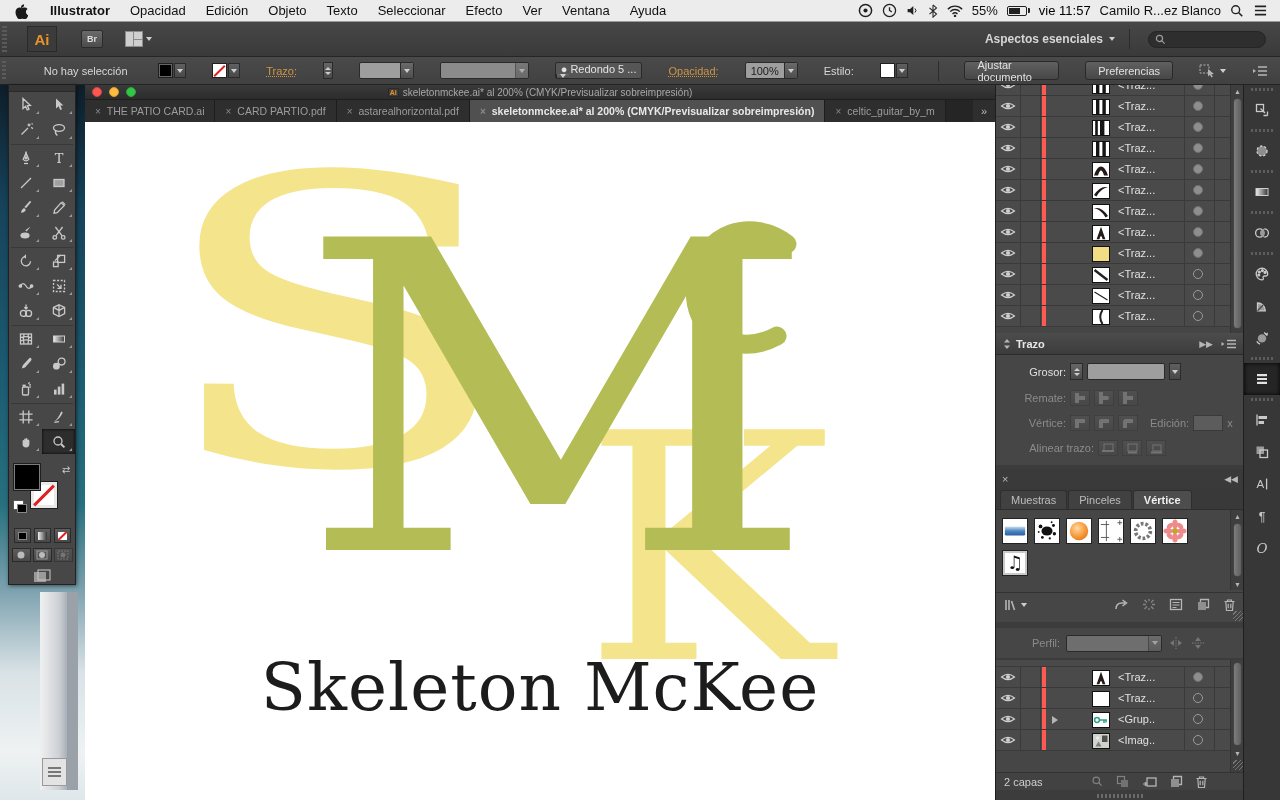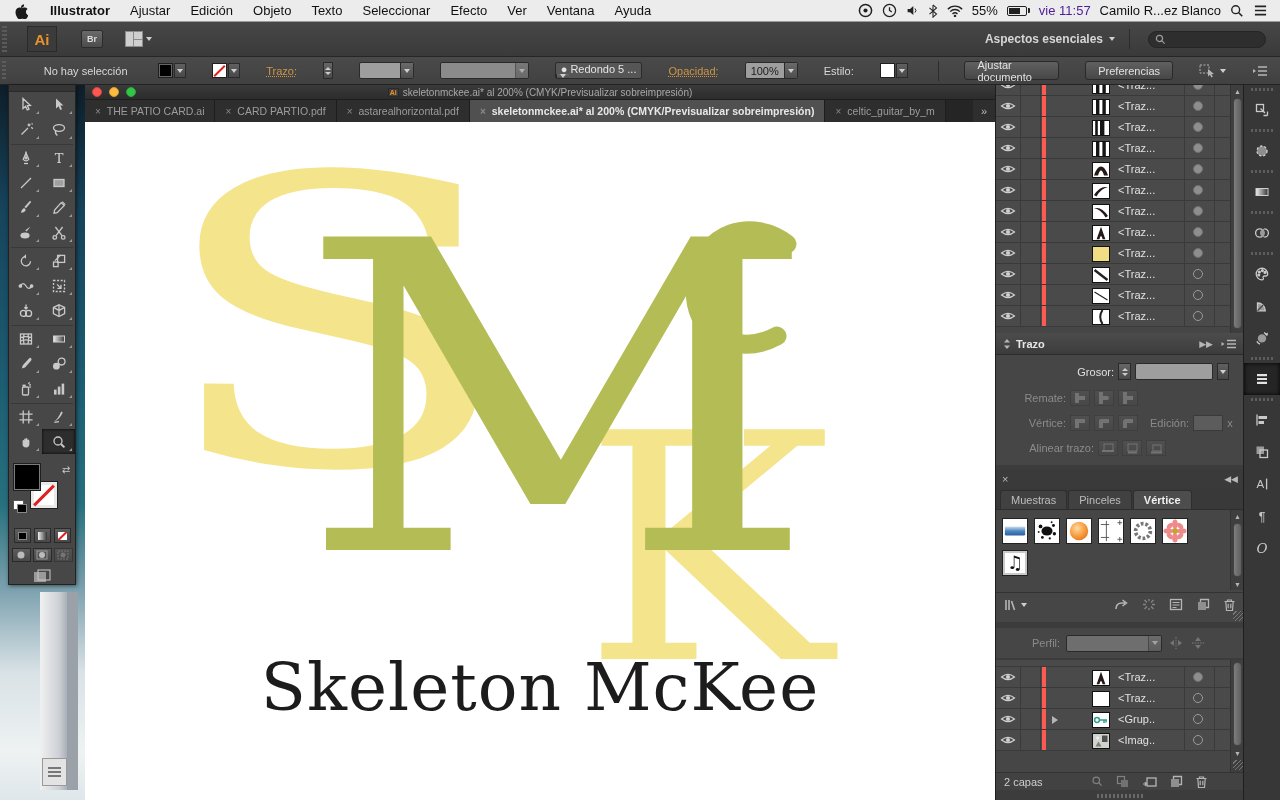--- a/index.html
+++ b/index.html
@@ -205,21 +205,21 @@
       </div>
   </div>
 
   <header class="menubar">
     <span class="apple">
       <svg width="14" height="16" viewBox="0 0 14 16">
           <path fill="#1a1a1a" d="M9.3 4.1c.9-1.1.8-2.6.7-2.9-.9.1-1.9.6-2.4 1.4-.5.7-.7 1.6-.5 2.3.9.1 1.7-.3 2.2-.8zm2.6 4.9c0-1.9 1.6-2.8 1.7-2.9-.9-1.3-2.3-1.5-2.8-1.5-1.2-.1-2.3.7-2.9.7-.6 0-1.5-.7-2.5-.7-1.3 0-2.5.8-3.2 2-1.4 2.4-.4 5.9 1 7.8.7 1 1.5 2 2.5 2 1 0 1.4-.6 2.6-.6 1.2 0 1.5.6 2.6.6 1.1 0 1.8-1 2.4-1.9.8-1.1 1.1-2.1 1.1-2.2-.1 0-2.4-.9-2.5-3.3z"></path>
         </svg>
     </span>
     <span class="menu-item app">Illustrator</span>
-    <span id="menu-items"><span class="menu-item">Ajustar</span><span class="menu-item">Edición</span><span class="menu-item">Objeto</span><span class="menu-item">Texto</span><span class="menu-item">Seleccionar</span><span class="menu-item">Efecto</span><span class="menu-item">Ver</span><span class="menu-item">Ventana</span><span class="menu-item">Ayuda</span></span>
+    <span id="menu-items"><span class="menu-item">Opacidad</span><span class="menu-item">Edición</span><span class="menu-item">Objeto</span><span class="menu-item">Texto</span><span class="menu-item">Seleccionar</span><span class="menu-item">Efecto</span><span class="menu-item">Ver</span><span class="menu-item">Ventana</span><span class="menu-item">Ayuda</span></span>
     <span class="menu-status">
       <svg width="15" height="15" viewBox="0 0 16 16">
           <circle cx="8" cy="8" r="6.5" fill="none" stroke="#222" stroke-width="1.6"></circle>
           <circle cx="8" cy="8" r="2.2" fill="#222"></circle>
         </svg>
       <svg width="15" height="15" viewBox="0 0 16 16">
           <circle cx="8" cy="8" r="6.5" fill="none" stroke="#222" stroke-width="1.4"></circle>
           <path d="M8 4.5 V8 L10.5 9.5" fill="none" stroke="#222" stroke-width="1.4"></path>
         </svg>
       <svg width="13" height="13" viewBox="0 0 16 16">
@@ -233,21 +233,21 @@
           <path d="M1 4.5 a11 11 0 0 1 16 0 M3.6 7.2 a7.5 7.5 0 0 1 10.8 0 M6.2 9.9 a4 4 0 0 1 5.6 0" fill="none" stroke="#222" stroke-width="1.6"></path>
           <circle cx="9" cy="12" r="1.4" fill="#222"></circle>
         </svg>
       <span style="color:#111;">55%</span>
       <span class="battery">
           <span class="cell">
             <i></i>
           </span>
           <span class="tip"></span>
         </span>
-      <span style="color:#4c1d95;">vie 11:57</span>
+      <span style="color:#000000;">vie 11:57</span>
       <span style="color:#111;">Camilo R...ez Blanco</span>
       <svg width="14" height="14" viewBox="0 0 16 16">
           <circle cx="6.5" cy="6.5" r="4.5" fill="none" stroke="#222" stroke-width="1.6"></circle>
           <path d="M10 10 L14 14" stroke="#222" stroke-width="1.8"></path>
         </svg>
       <svg width="15" height="13" viewBox="0 0 16 14">
           <path d="M2 2.5 h12 M2 7 h12 M2 11.5 h12" stroke="#222" stroke-width="1.8"></path>
         </svg>
     </span>
   </header>
@@ -818,21 +818,21 @@
           </svg>
         <span class="ptitle">Trazo</span>
         <span class="rt">
           <span>▶▶</span>
           <svg width="16" height="10" viewBox="0 0 16 10">
               <path d="M6 1.5 h9 M6 5 h9 M6 8.5 h9" stroke="#b5b5b5" stroke-width="1.5"></path>
               <path d="M0.5 3 l3 2 -3 2 Z" fill="#b5b5b5"></path>
             </svg>
         </span>
       </div>
-      <div class="frow" style="left:0;top:30px;padding-left:48px;">
+      <div class="frow" style="left:0;top:30px;">
         <span class="flabel" style="width:70px;">Grosor:</span>
         <span class="stepper">
             <i class="up"></i>
             <i class="dn"></i>
           </span>
         <span class="combo" style="width:78px;">
             <span class="val"></span>
           </span>
         <span class="mini-drop" style="height:17px;">
             <span class="caret"></span>

